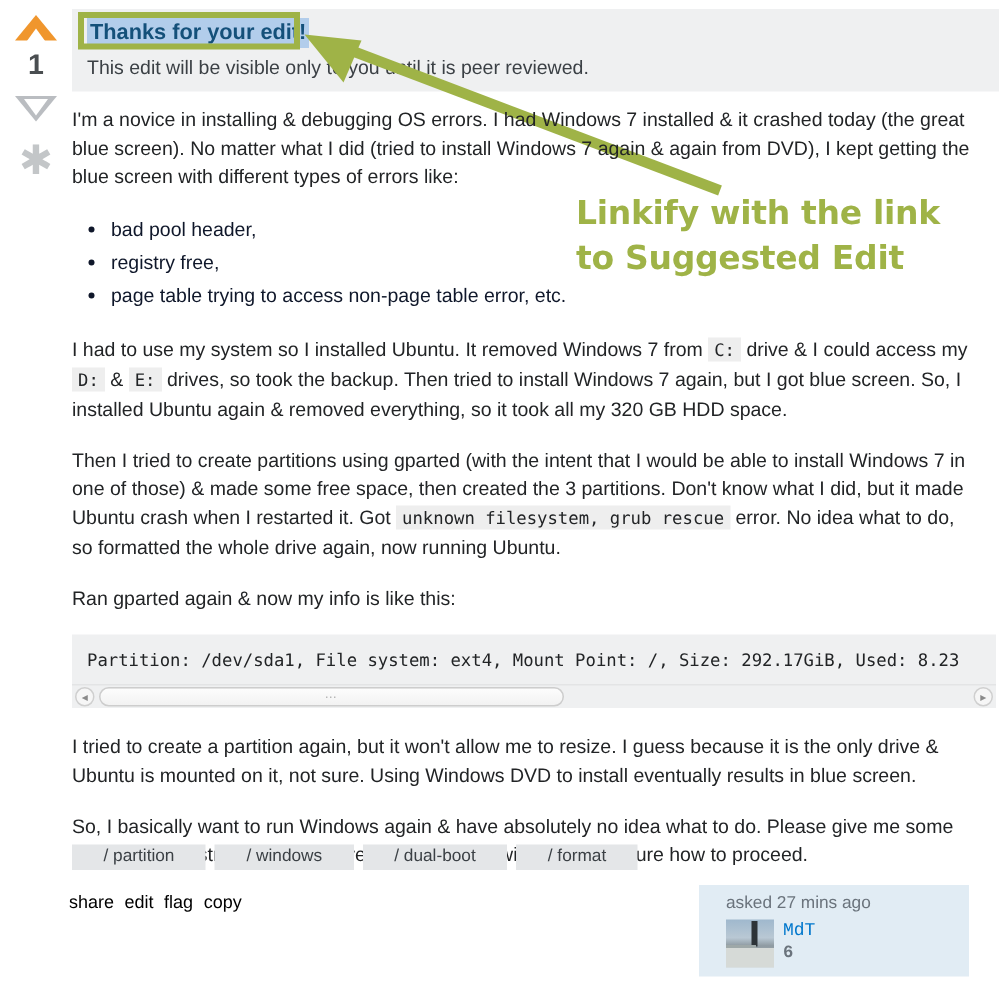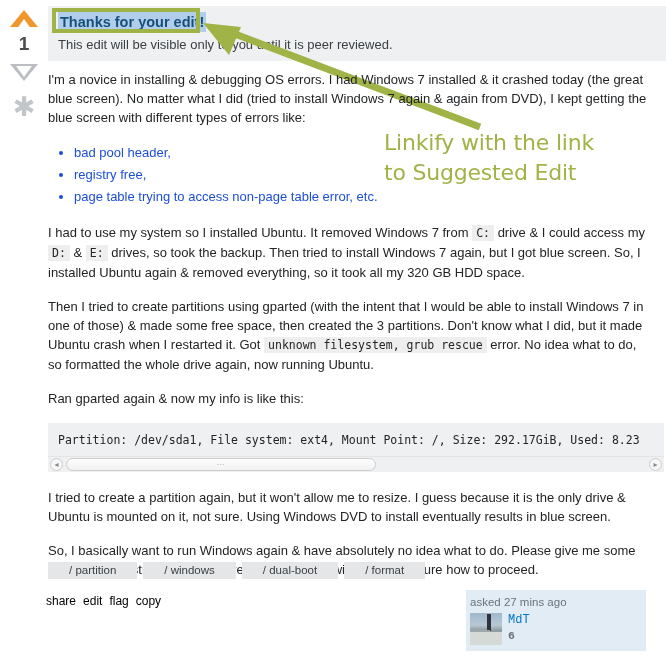--- a/index.html
+++ b/index.html
@@ -133,21 +133,21 @@
     height: 120px;
     pointer-events: none;
   }
   #annotation-caption {
     position: absolute;
     left: 384px;
     top: 128px;
     width: 280px;
     font-family: "DejaVu Sans", sans-serif;
     font-size: 22px;
-    font-weight: normal;
+    font-weight: bold;
     line-height: 30px;
     color: #9fb347;
     letter-spacing: -0.2px;
   }
 
   
   #post-body {
     position: absolute;
     left: 48px;
     top: 70px;
@@ -159,21 +159,21 @@
     font-size: 13px;
     color: #222426;
   }
   #post-body ul {
     margin: 0 0 15px 0;
     padding-left: 26px;
   }
   #post-body li {
     line-height: 22px;
     font-size: 13px;
-    color: #1d4ed8;
+    color: #0f172a;
   }
   code.inline {
     font-family: "DejaVu Sans Mono", monospace;
     font-size: 11.5px;
     background: #eeeeee;
     padding: 1px 4px;
     color: #222426;
   }
 
   
@@ -261,21 +261,21 @@
     margin-right: 7px;
   }
 
   
   #user-card {
     position: absolute;
     left: 466px;
     top: 590px;
     width: 180px;
     background: #e1ecf4;
-    padding: 5px 6px 6px 4px;
+    padding: 5px 6px 6px 18px;
     box-sizing: border-box;
   }
   #user-action-time {
     font-size: 11.5px;
     color: #6a737c;
     line-height: 15px;
     margin-bottom: 3px;
   }
   #user-details {
     display: flex;

